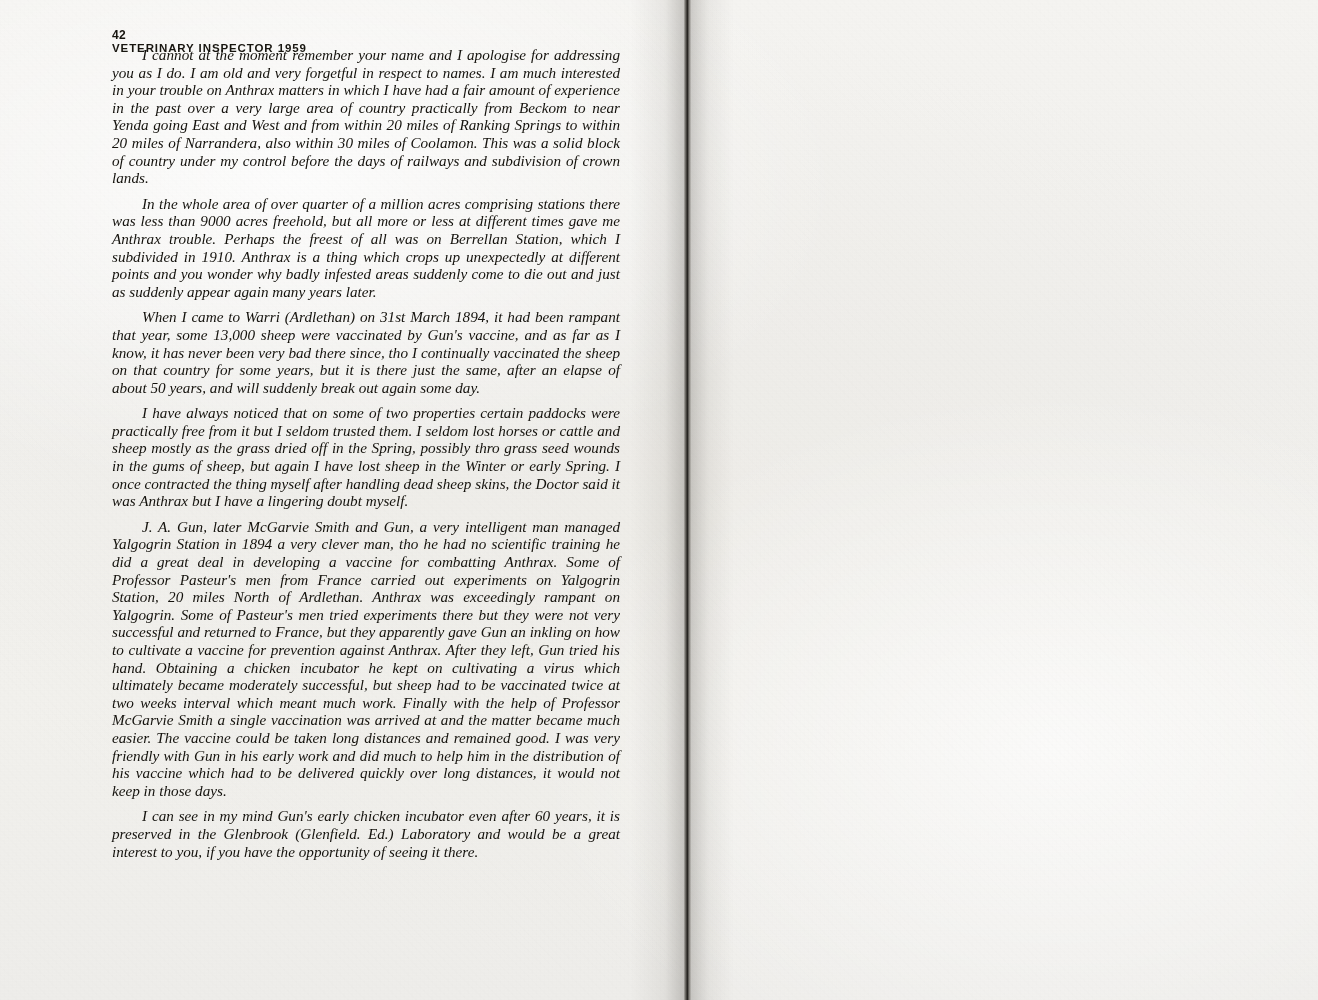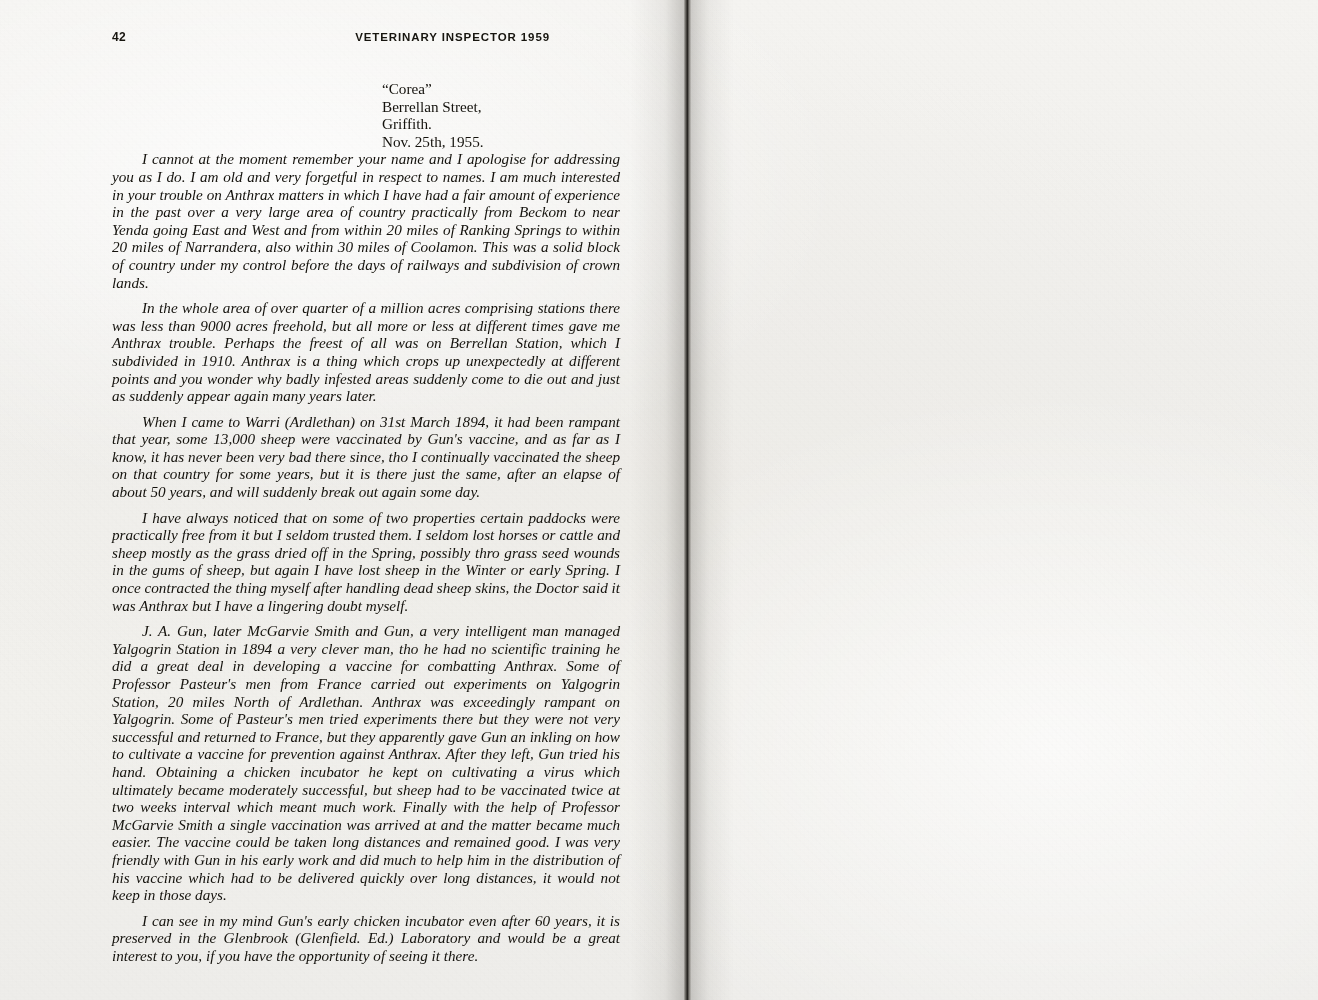--- a/index.html
+++ b/index.html
@@ -86,27 +86,28 @@
   
   .col {
     position: absolute;
     box-sizing: border-box;
   }
   .col-left  { left: 112px; top: 28px; width: 508px; }
 
   
   .runhead {
     display: flex;
-    align-items: center;
+    align-items: flex-start;
     font-family: "Liberation Sans", "DejaVu Sans", sans-serif;
     font-weight: bold;
     font-size: 11.5px;
     letter-spacing: 0.9px;
     color: #17150f;
     height: 18px;
+    flex-direction: column;
   }
   .runhead.left-head  { justify-content: flex-start; }
   .folio {
     font-family: "Liberation Sans", "DejaVu Sans", sans-serif;
     font-weight: bold;
     font-size: 12px;
     color: #17150f;
     letter-spacing: 0.3px;
   }
   .runhead .title-txt { flex: 0 0 auto; }
@@ -157,26 +158,20 @@
   <div class="page page-left">
     <div class="col col-left">
 
       <div class="runhead left-head">
         <span class="folio">42</span>
         <span class="spacer"></span>
         <span class="title-txt">VETERINARY INSPECTOR 1959</span>
         <span style="flex:0 0 70px"></span>
       </div>
 
-      <div class="address">
-        <div>“Corea”</div>
-        <div>Berrellan Street,</div>
-        <div>Griffith.</div>
-        <div>Nov. 25th, 1955.</div>
-      </div>
 
 
       <div class="body-txt">
         <p>I cannot at the moment remember your name and I apologise for addressing you as I do. I am old and very forgetful in respect to names. I am much interested in your trouble on Anthrax matters in which I have had a fair amount of experience in the past over a very large area of country practically from Beckom to near Yenda going East and West and from within 20 miles of Ranking Springs to within 20 miles of Narrandera, also within 30 miles of Coolamon. This was a solid block of country under my control before the days of railways and subdivision of crown lands.</p>
         <p>In the whole area of over quarter of a million acres comprising stations there was less than 9000 acres freehold, but all more or less at different times gave me Anthrax trouble. Perhaps the freest of all was on Berrellan Station, which I subdivided in 1910. Anthrax is a thing which crops up unexpectedly at different points and you wonder why badly infested areas suddenly come to die out and just as suddenly appear again many years later.</p>
         <p>When I came to Warri (Ardlethan) on 31st March 1894, it had been rampant that year, some 13,000 sheep were vaccinated by Gun's vaccine, and as far as I know, it has never been very bad there since, tho I continually vaccinated the sheep on that country for some years, but it is there just the same, after an elapse of about 50 years, and will suddenly break out again some day.</p>
         <p>I have always noticed that on some of two properties certain paddocks were practically free from it but I seldom trusted them. I seldom lost horses or cattle and sheep mostly as the grass dried off in the Spring, possibly thro grass seed wounds in the gums of sheep, but again I have lost sheep in the Winter or early Spring. I once contracted the thing myself after handling dead sheep skins, the Doctor said it was Anthrax but I have a lingering doubt myself.</p>
         <p>J. A. Gun, later McGarvie Smith and Gun, a very intelligent man managed Yalgogrin Station in 1894 a very clever man, tho he had no scientific training he did a great deal in developing a vaccine for combatting Anthrax. Some of Professor Pasteur's men from France carried out experiments on Yalgogrin Station, 20 miles North of Ardlethan. Anthrax was exceedingly rampant on Yalgogrin. Some of Pasteur's men tried experiments there but they were not very successful and returned to France, but they apparently gave Gun an inkling on how to cultivate a vaccine for prevention against Anthrax. After they left, Gun tried his hand. Obtaining a chicken incubator he kept on cultivating a virus which ultimately became moderately successful, but sheep had to be vaccinated twice at two weeks interval which meant much work. Finally with the help of Professor McGarvie Smith a single vaccination was arrived at and the matter became much easier. The vaccine could be taken long distances and remained good. I was very friendly with Gun in his early work and did much to help him in the distribution of his vaccine which had to be delivered quickly over long distances, it would not keep in those days.</p>
         <p>I can see in my mind Gun's early chicken incubator even after 60 years, it is preserved in the Glenbrook (Glenfield. Ed.) Laboratory and would be a great interest to you, if you have the opportunity of seeing it there.</p>
 

